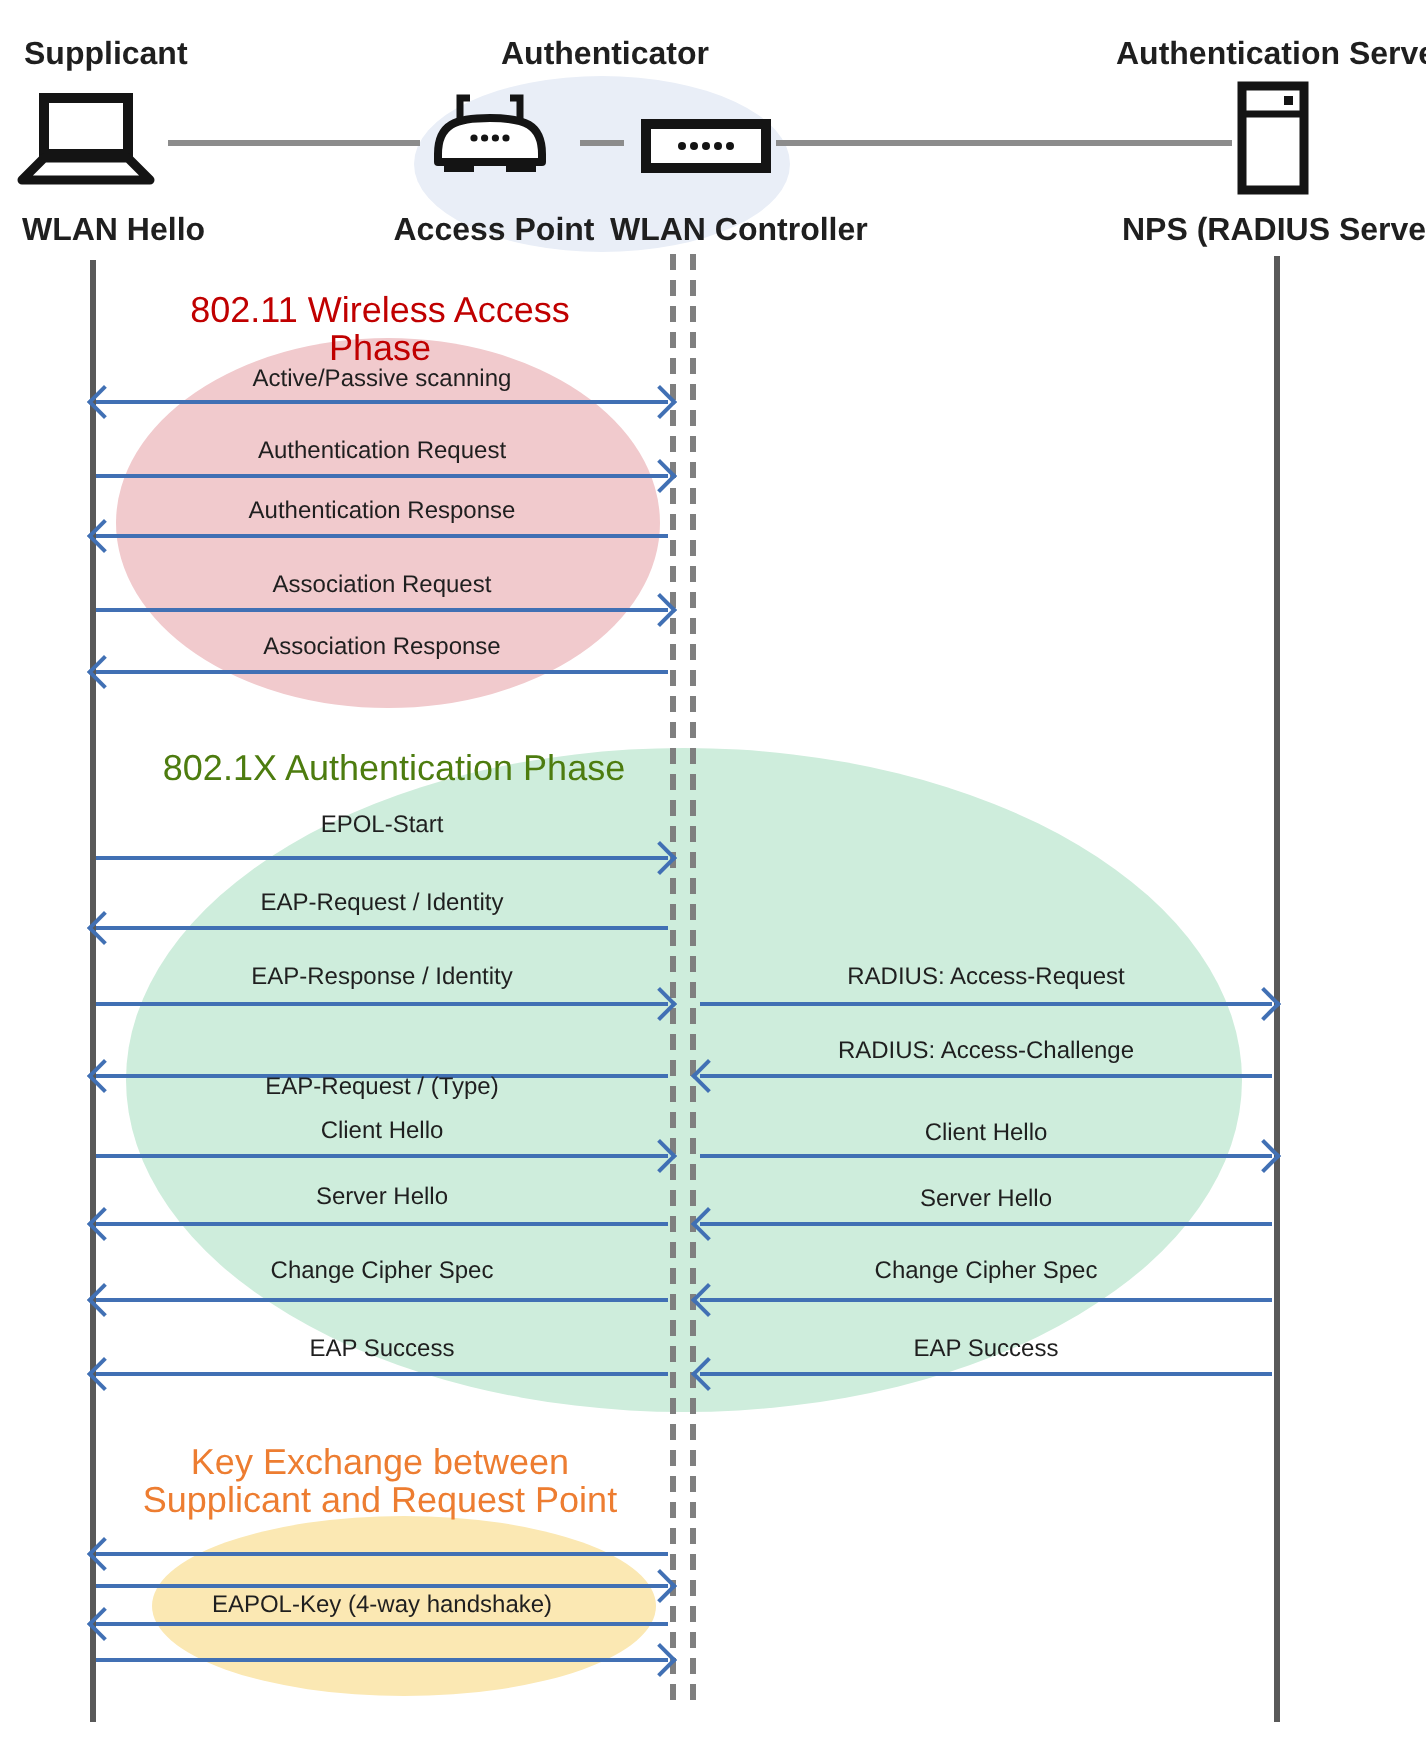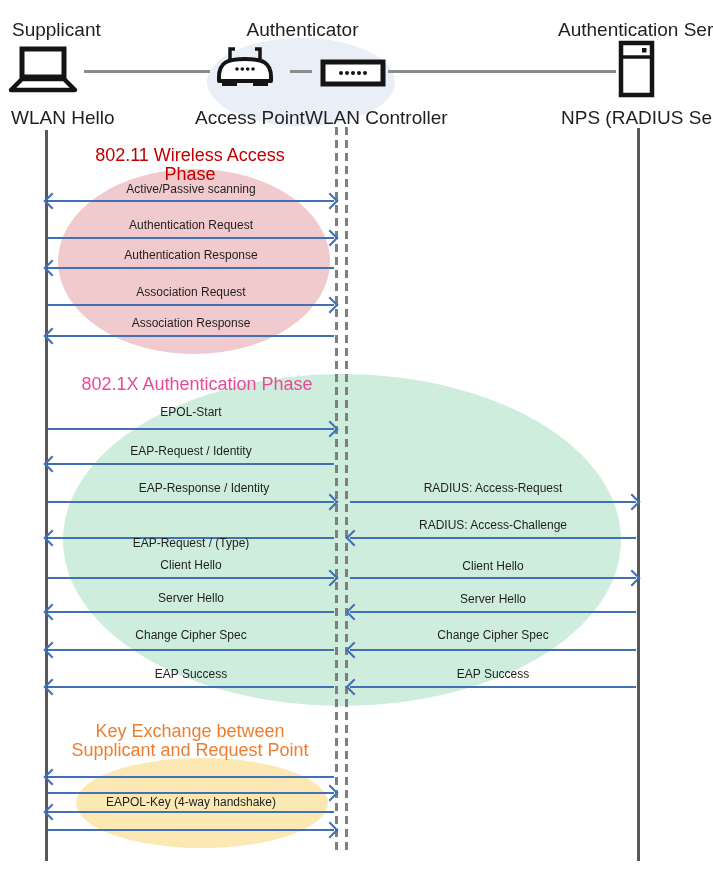--- a/index.html
+++ b/index.html
@@ -5,21 +5,21 @@
   html,body{margin:0;padding:0;background:#fff;}
   .stage{
     position:relative;width:713px;height:875px;background:#fff;
     font-family:"Liberation Sans", sans-serif;color:#1f1f1f;overflow:hidden;
   }
   .ellipse{position:absolute;border-radius:50%;z-index:0;}
   .lifeline{position:absolute;width:3px;background:var(--lifeline,#595959);z-index:1;}
   .dashline{position:absolute;width:3px;z-index:1;
     background:repeating-linear-gradient(to bottom,var(--dash,#7f7f7f) 0 8px,transparent 8px 13px);}
   .hline{position:absolute;height:3px;background:#8c8c8c;z-index:1;}
-  .role-label,.node-label{position:absolute;font-size:19px;z-index:3;white-space:nowrap;}
+  .role-label,.node-label{position:absolute;font-size:16px;z-index:3;white-space:nowrap;font-weight:bold;}
   .centered{text-align:center;}
   .phase-title{position:absolute;font-size:18px;text-align:center;z-index:3;white-space:pre-line;line-height:19px;}
   .msg-label{position:absolute;font-size:12px;text-align:center;z-index:3;white-space:nowrap;}
   .msg-arrow{position:absolute;height:0;border-top:2.5px solid var(--arrow,#4170B4);z-index:2;}
   .head{position:absolute;width:10px;height:10px;}
   .head-right{right:-2px;top:-7px;border-top:2.5px solid var(--arrow,#4170B4);border-right:2.5px solid var(--arrow,#4170B4);transform:rotate(45deg);}
   .head-left{left:-2px;top:-7px;border-top:2.5px solid var(--arrow,#4170B4);border-left:2.5px solid var(--arrow,#4170B4);transform:rotate(-45deg);}
   .node-icon{position:absolute;z-index:3;}
 </style>
 </head>
@@ -76,21 +76,21 @@
   <div class="node-label centered" style="left:195px;top:107px;width:104px;">Access Point</div>
   <div class="node-label centered" style="left:305px;top:107px;width:122px;">WLAN Controller</div>
   <div class="node-label centered" style="left:561px;top:107px;width:152px;">NPS (RADIUS Server)</div>
 
   <div class="lifeline" style="left:45px;top:130px;height:731px;"></div>
   <div class="dashline" style="left:335px;top:127px;height:728px;"></div>
   <div class="dashline" style="left:345px;top:127px;height:728px;"></div>
   <div class="lifeline" style="left:637px;top:128px;height:733px;"></div>
 
   <div class="phase-title" style="left: 70px; top: 146px; width: 240px; color: rgb(192, 0, 0);">802.11 Wireless Access Phase</div>
-  <div class="phase-title" style="left: 77px; top: 375px; width: 240px; color: #ec4899;">802.1X Authentication Phase</div>
+  <div class="phase-title" style="left: 77px; top: 375px; width: 240px; color: #4d7c0f;">802.1X Authentication Phase</div>
   <div class="phase-title" style="left: 70px; top: 722px; width: 240px; color: rgb(237, 125, 49);">Key Exchange between
 Supplicant and Request Point</div>
 
   <div>
       <div class="msg-label" style="left: 48px; width: 286px; top: 182px;">Active/Passive scanning</div>
       <div class="msg-arrow" style="left: 48px; width: 286px; top: 200px;">
         <span class="head head-right"></span>
         <span class="head head-left"></span>
       </div>
       <div class="msg-label" style="left: 48px; width: 286px; top: 218px;">Authentication Request</div>
@@ -110,21 +110,21 @@
         <span class="head head-left"></span>
       </div>
       <div class="msg-label" style="left: 48px; width: 286px; top: 405px;">EPOL-Start</div>
       <div class="msg-arrow" style="left: 48px; width: 286px; top: 428px;">
         <span class="head head-right"></span>
       </div>
       <div class="msg-label" style="left: 48px; width: 286px; top: 444px;">EAP-Request / Identity</div>
       <div class="msg-arrow" style="left: 48px; width: 286px; top: 463px;">
         <span class="head head-left"></span>
       </div>
-      <div class="msg-label" style="left: 48px; width: 286px; top: 481px; padding-left: 13px;">EAP-Response / Identity</div>
+      <div class="msg-label" style="left: 48px; width: 286px; top: 481px;">EAP-Response / Identity</div>
       <div class="msg-arrow" style="left: 48px; width: 286px; top: 501px;">
         <span class="head head-right"></span>
       </div>
       <div class="msg-label" style="left: 350px; width: 286px; top: 481px;">RADIUS: Access-Request</div>
       <div class="msg-arrow" style="left: 350px; width: 286px; top: 501px;">
         <span class="head head-right"></span>
       </div>
       <div class="msg-label" style="left: 48px; width: 286px; top: 536px;">EAP-Request / (Type)</div>
       <div class="msg-arrow" style="left: 48px; width: 286px; top: 537px;">
         <span class="head head-left"></span>

